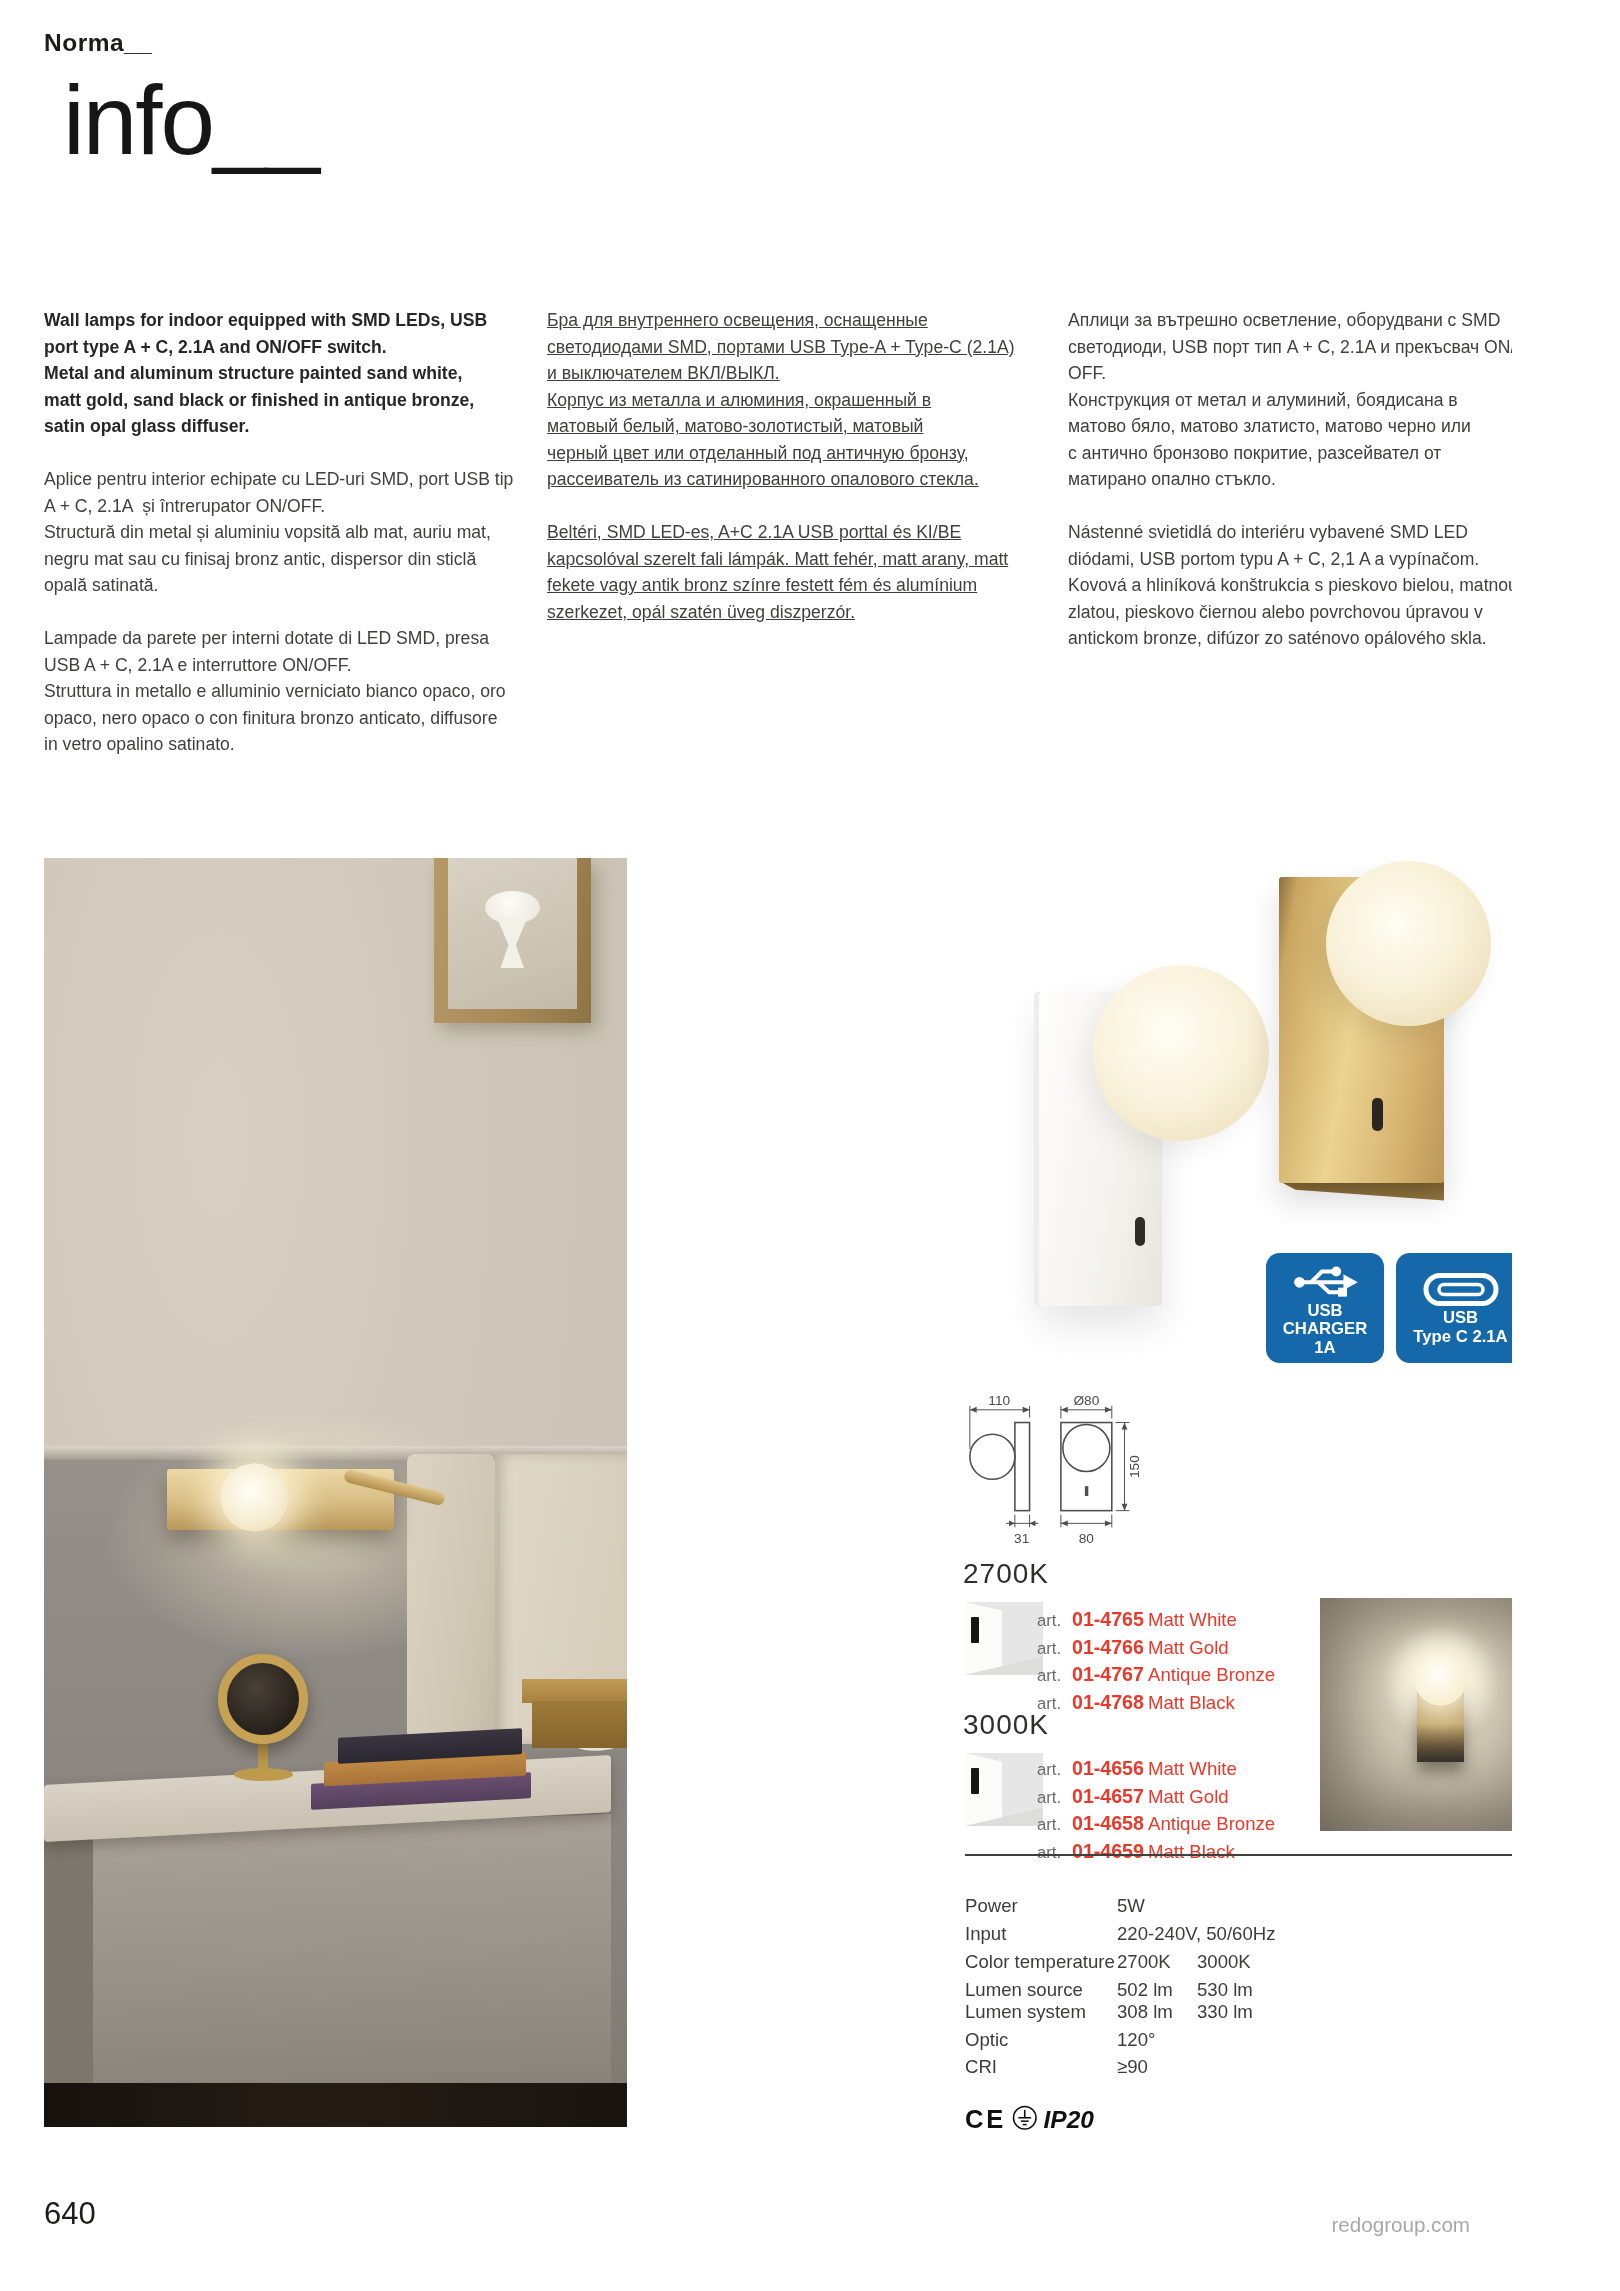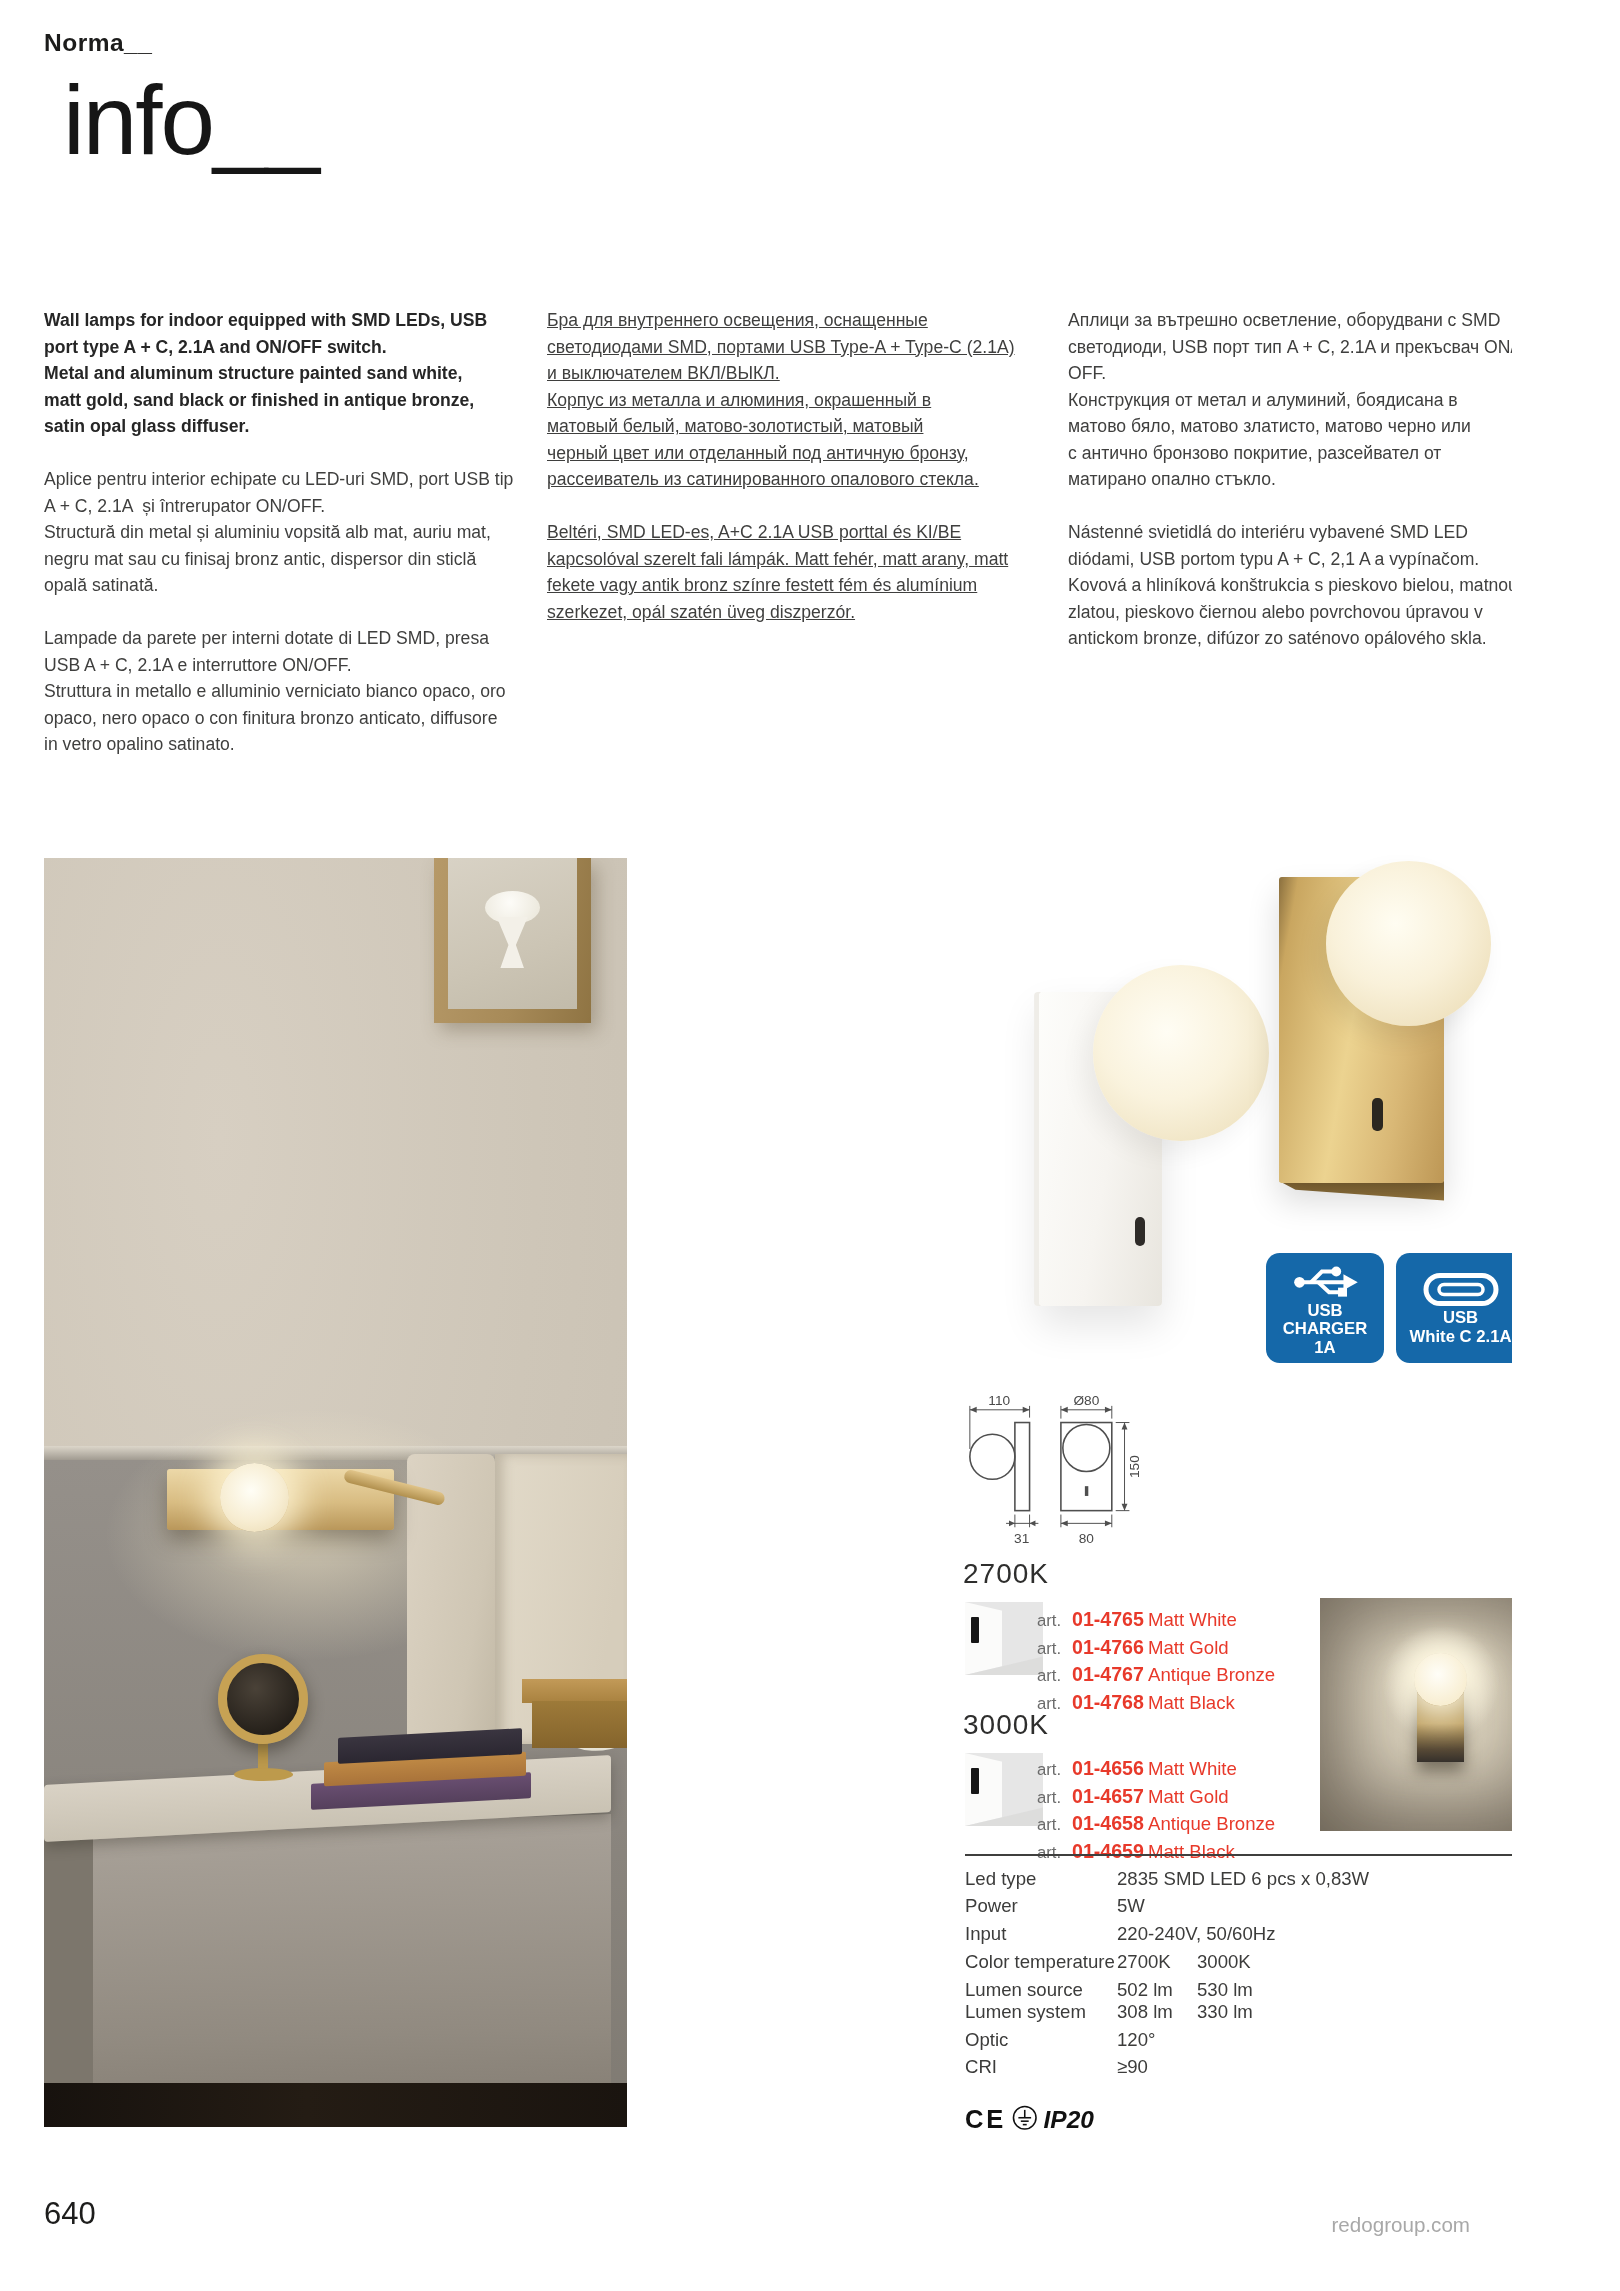--- a/index.html
+++ b/index.html
@@ -256,21 +256,21 @@
     <div class="b-line">1A</div>
   </div>
   <div class="badge" id="badge-usb-c">
     <span>
       <svg width="76" height="39" viewBox="0 0 76 34">
         <rect x="3" y="3" width="70" height="28" rx="14" stroke="#fff" stroke-width="5" fill="none"></rect>
         <rect x="16" y="12" width="44" height="10" rx="5" stroke="#fff" stroke-width="3.5" fill="none"></rect>
       </svg>
     </span>
     <div class="b-line">USB</div>
-    <div class="b-line">White C 2.1A</div>
+    <div class="b-line">Type C 2.1A</div>
   </div>
 
   <svg class="dims" width="186" height="149" viewBox="0 0 190 152">
 
     <circle class="geo" cx="30" cy="62" r="23"></circle>
     <rect class="geo" x="53" y="27" width="15" height="90"></rect>
     <line class="dim" x1="7" y1="54" x2="7" y2="10"></line>
     <line class="dim" x1="68" y1="22" x2="68" y2="10"></line>
     <line class="dim" x1="7" y1="14" x2="68" y2="14"></line>
     <polygon class="arr" points="7,14 14,11 14,17"></polygon>
@@ -345,24 +345,20 @@
   </div>
 
   <div class="lit-thumb">
     <div class="glow"></div>
     <div class="plate"></div>
     <div class="orb"></div>
   </div>
 
   <div class="spec-divider"></div>
   <div class="spec">
-    <div class="spec-row" style="top:7.8px">
-      <span class="lab">Led type</span>
-      <span class="v1">2835 SMD LED  6 pcs x 0,83W</span>
-    </div>
     <div class="spec-row" style="top:35px">
       <span class="lab">Power</span>
       <span class="v1">5W</span>
     </div>
     <div class="spec-row" style="top:63px">
       <span class="lab">Input</span>
       <span class="v1">220-240V, 50/60Hz</span>
     </div>
     <div class="spec-row" style="top:91px">
       <span class="lab">Color temperature</span>

